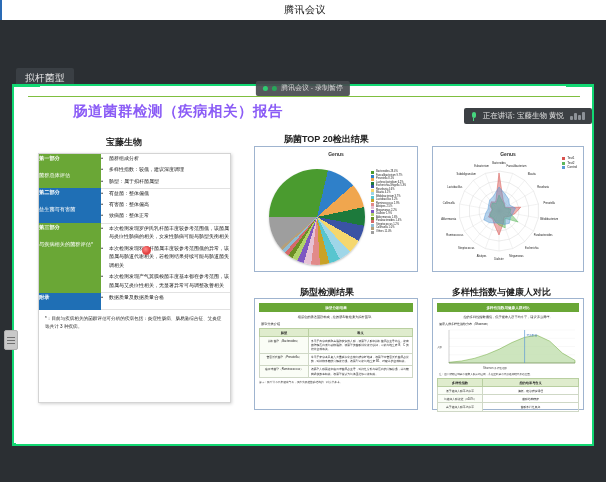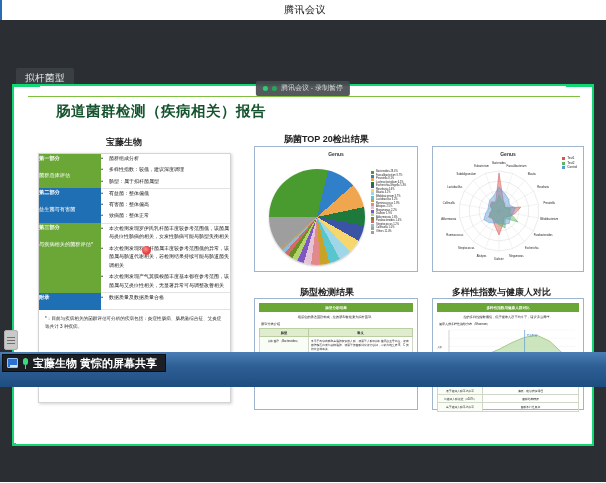--- a/index.html
+++ b/index.html
@@ -1,21 +1,21 @@
 <!DOCTYPE html>
 <html><head>
 <meta charset="utf-8">
 <style>
   * { box-sizing: border-box; margin: 0; padding: 0; }
   html, body {
     width: 606px; height: 483px;
     font-family: "Liberation Sans", "DejaVu Sans", sans-serif;
     overflow: hidden; background: #ffffff;
   }
-  #root { position: relative; width: 606px; height: 387px; }
+  #root { position: relative; width: 606px; height: 483px; }
 
   
   .win-titlebar {
     position: absolute; left: 0; top: 0; width: 606px; height: 20px;
     background: #ffffff; border-left: 2px solid #2a6bb5;
   }
   .win-title {
     position: absolute; left: 0; top: 3px; width: 606px;
     text-align: center; font-size: 10px; color: #222; letter-spacing: .5px;
   }
@@ -59,22 +59,22 @@
   .mic-ico { width: 6px; height: 9px; position: relative; display:inline-block; }
   .mic-ico::before { content:""; position:absolute; left:1px; top:0; width:4px; height:6px;
      background:#46d67f; border-radius:2px; }
   .mic-ico::after { content:""; position:absolute; left:2.5px; top:6px; width:1px; height:3px; background:#46d67f; }
   .wave { display:flex; gap:1px; align-items:flex-end; }
   .wave i { display:block; width:3px; background:#8d9298; border-radius:1px; }
 
   
   .slide { position: absolute; left: 2px; top: 2px; width: 576px; height: 356px; background: #fff; }
   .slide-title {
-    position: absolute; left: 40px; top: 14px;
-    font-size: 14.5px; font-weight: bold; color: #14532d; letter-spacing: .5px;
+    position: absolute; left: 57px; top: 14px;
+    font-size: 14.5px; font-weight: bold; color: #8b5cf6; letter-spacing: .5px;
   }
   .slide-title-rule {
     position: absolute; left: 12px; top: 8px; width: 552px; height: 1px; background: #7fbf3f;
   }
   .panel-caption {
     position: absolute; font-size: 9px; color: #222; font-weight: bold;
   }
 
   .card { position: absolute; background: #fff; border: 1px solid #9fb4cf; }
 
@@ -147,20 +147,30 @@
   <div class="meeting-chrome">
     <div class="rec-pill">拟杆菌型</div>
   </div>
 
   <div class="share-badge">
     <span class="dot"></span>
     <span class="dot2"></span>
     <span>腾讯会议 - 录制暂停</span>
   </div>
 
+  <div class="speaker-pill">
+    <span class="mic-ico"></span>
+    <span>正在讲话: 宝藤生物 黄悦</span>
+    <span class="wave">
+      <i style="height:4px"></i>
+        <i style="height:7px"></i>
+        <i style="height:5px"></i>
+        <i style="height:8px"></i>
+    </span>
+  </div>
 
   <div class="share-frame">
     <div class="corner c-tl"></div>
     <div class="corner c-tr"></div>
     <div class="corner c-bl"></div>
     <div class="corner c-br"></div>
 
     <div class="slide">
 
       <div class="slide-title-rule"></div>
@@ -424,21 +434,14 @@
 
     </div>
   </div>
 
   <div class="os-handle">
     <i></i>
       <i></i>
       <i></i>
   </div>
 
-  <div class="taskbar">
-    <div class="task-btn">
-      <span class="tb-ico"></span>
-      <span class="tb-mic"></span>
-      <span>宝藤生物 黄悰的屏幕共享</span>
-    </div>
-  </div>
 
 </div>
 
 </body></html>

